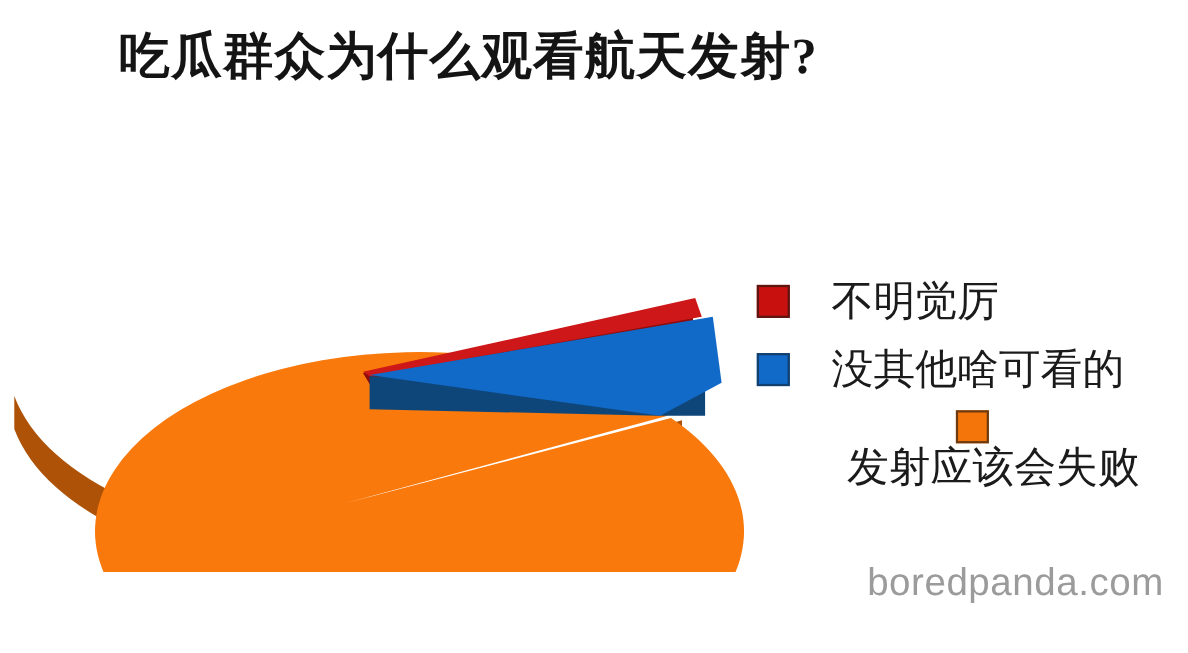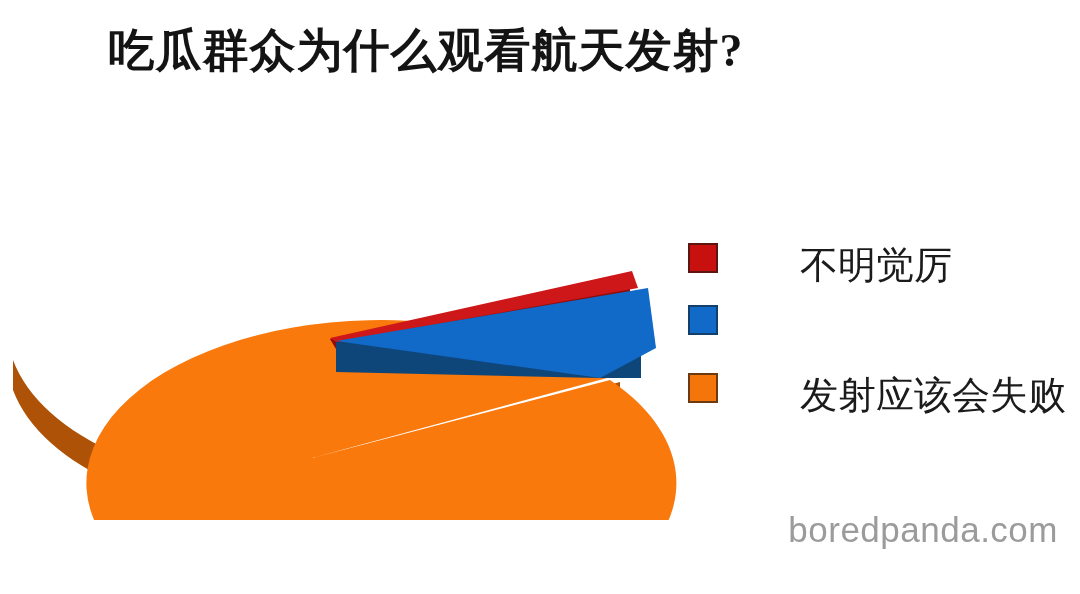--- a/index.html
+++ b/index.html
@@ -52,44 +52,43 @@
 
   
   #legend {
     position: absolute;
     left: 688px;
     top: 243px;
     width: 392px;
   }
   .legend-row {
     display: flex;
-    align-items: flex-start;
+    align-items: center;
     height: 62px;
-    gap: 44px;
   }
   .legend-swatch {
     width: 30px;
     height: 30px;
     flex: 0 0 30px;
     box-sizing: border-box;
     border: 2px solid #3a3a3a;
   }
   .legend-label {
     margin-left: 38px;
     font-family: "Liberation Serif", "DejaVu Serif", serif;
     font-size: 38px;
     line-height: 44px;
     color: #1b1b1b;
     white-space: nowrap;
   }
   .legend-row.r1 .legend-swatch { background: #c8100f; border-color: #5d1512; }
   .legend-row.r2 .legend-swatch { background: #1169c8; border-color: #123f6b; }
   .legend-row.r3 .legend-swatch { background: #f4760a; border-color: #6b3a10; }
 
-  .legend-row.r3 { margin-top: 6px; }
+  .legend-row.r3 { margin-top: 6px; flex-direction: column; }
 
   
   #watermark {
     position: absolute;
     right: 22px;
     bottom: 44px;
     font-family: "Liberation Sans", sans-serif;
     font-size: 35px;
     letter-spacing: 0.5px;
     color: #9b9b9b;
@@ -153,20 +152,21 @@
 
   <div id="legend">
 
     <div class="legend-row r1">
       <span class="legend-swatch"></span>
       <span class="legend-label">不明觉厉</span>
     </div>
 
     <div class="legend-row r2">
       <span class="legend-swatch"></span>
+      <span class="legend-label">没其他啥可看的</span>
     </div>
 
     <div class="legend-row r3">
       <span class="legend-swatch"></span>
       <span class="legend-label">发射应该会失败</span>
     </div>
 
   </div>
 
   <div id="watermark">boredpanda.com</div>

